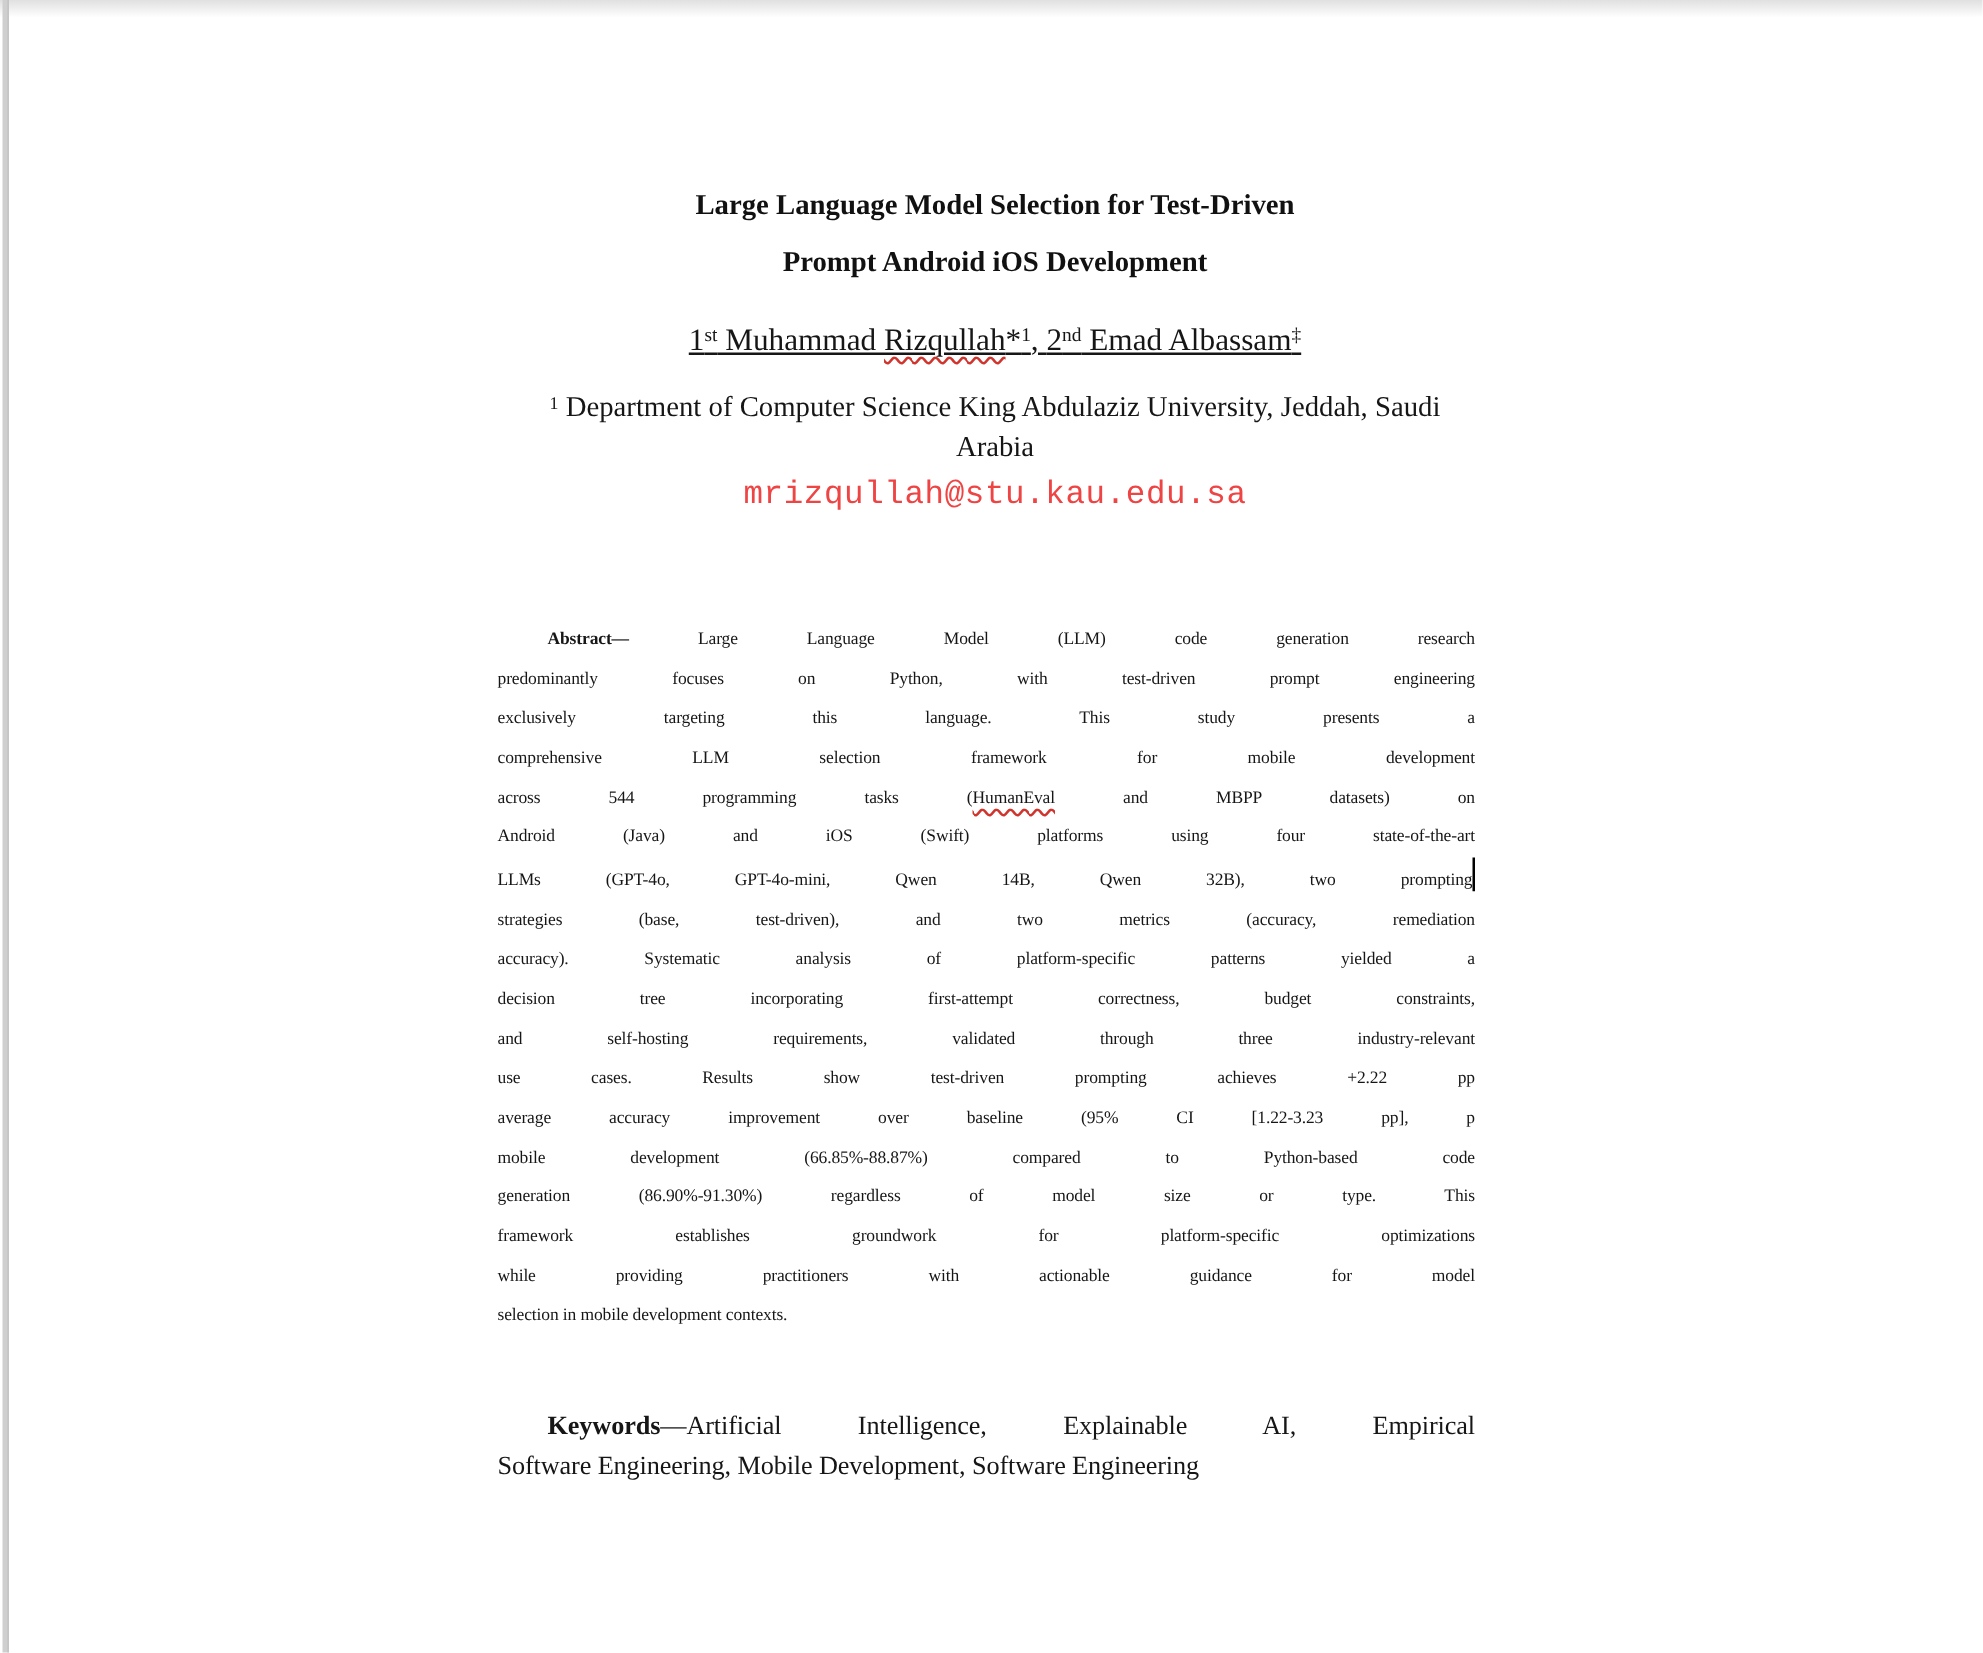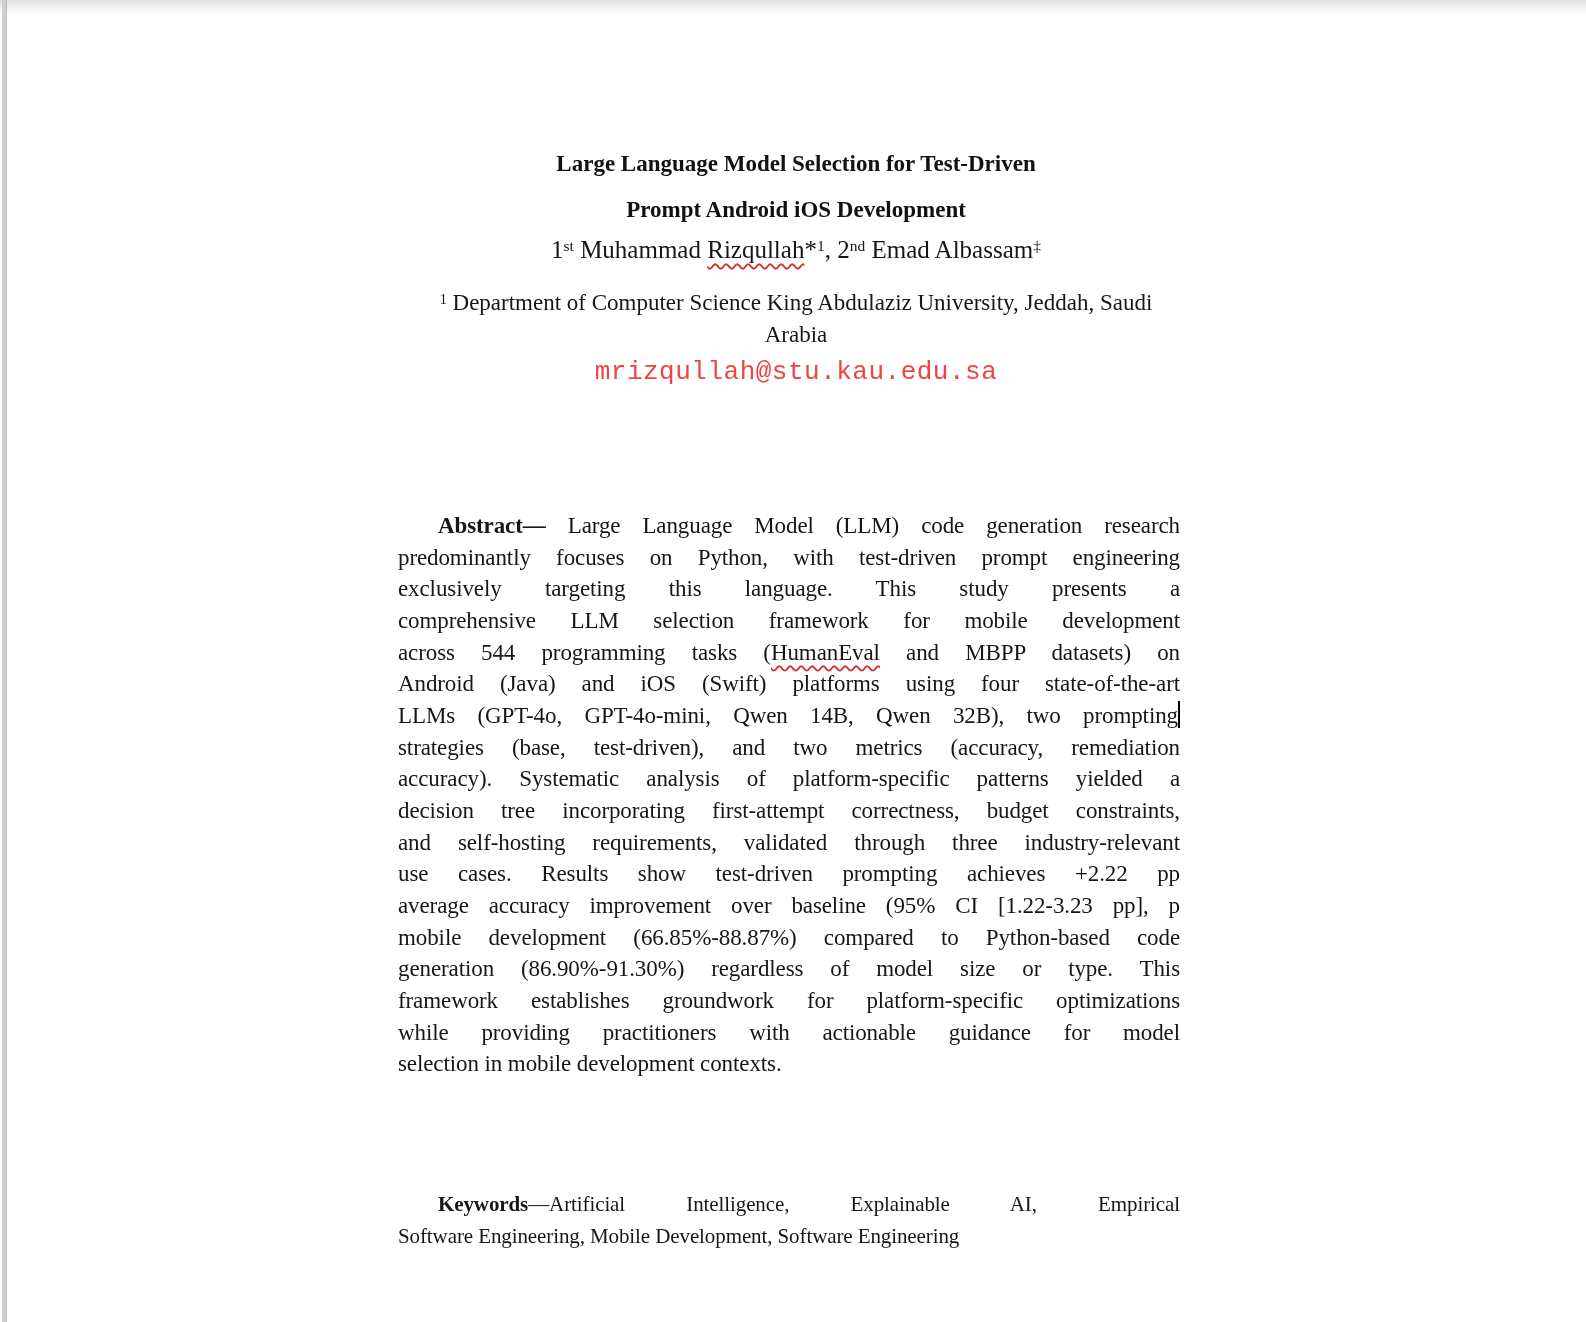--- a/index.html
+++ b/index.html
@@ -20,43 +20,43 @@
     background: #cfcfcf; border-right: 1px solid #bfbfbf;
   }
   .header {
     position: absolute; left: 396px; top: 141px; width: 800px;
     text-align: center;
   }
   .title-line {
     font-size: 23px; font-weight: bold; line-height: 46px;
     white-space: nowrap; color: #111;
   }
-  .authors { font-size: 25px; line-height: 34px; white-space: nowrap; }
+  .authors { margin-top: 23px; font-size: 25px; line-height: 34px; white-space: nowrap; text-decoration: underline; }
   .affil1  { margin-top: 20px; font-size: 23px; line-height: 32px; white-space: nowrap; }
   .affil2  { font-size: 23px; line-height: 32px; }
   .email-line { margin-top: 4px; font-size: 26px; line-height: 34px;
     font-family: "Liberation Mono", "DejaVu Sans Mono", monospace; }
   .email-line a {
     color: #ef4444; text-underline-offset: 4px;
     cursor: pointer; letter-spacing: 0.5px;
   }
   .sup { font-size: 0.62em; position: relative; top: -0.45em; line-height: 0; }
   .misspell {
     text-decoration-line: underline;
     text-decoration-style: wavy;
     text-decoration-color: #d0342c;
     text-decoration-thickness: 2px;
     text-underline-offset: 5px;
   }
   .abstract {
-    position: absolute; left: 398px; top: 510px; width: 782px;
-    font-size: 23px; line-height: 31.65px; letter-spacing: -0.1px;
+    position: absolute; left: 398px; top: 496px; width: 782px;
+    font-size: 14px; line-height: 31.65px; letter-spacing: -0.1px;
   }
   .keywords {
-    position: absolute; left: 398px; top: 1189px; width: 782px;
+    position: absolute; left: 398px; top: 1125px; width: 782px;
     font-size: 21px; line-height: 31.65px; letter-spacing: -0.1px;
   }
   .jline { text-align: justify; text-align-last: justify; }
   .jline.last { text-align-last: left; }
   .indent { text-indent: 40px; }
   .bold { font-weight: bold; }
   .caret {
     display: inline-block; width: 2px; height: 27px;
     background: #000; vertical-align: -5px;
   }

